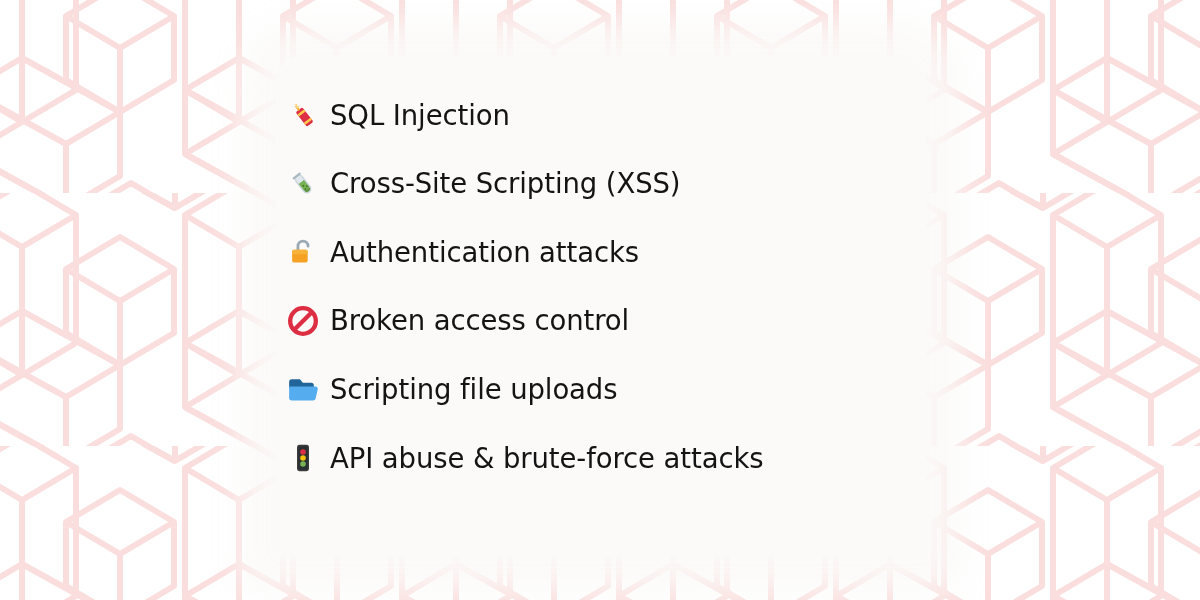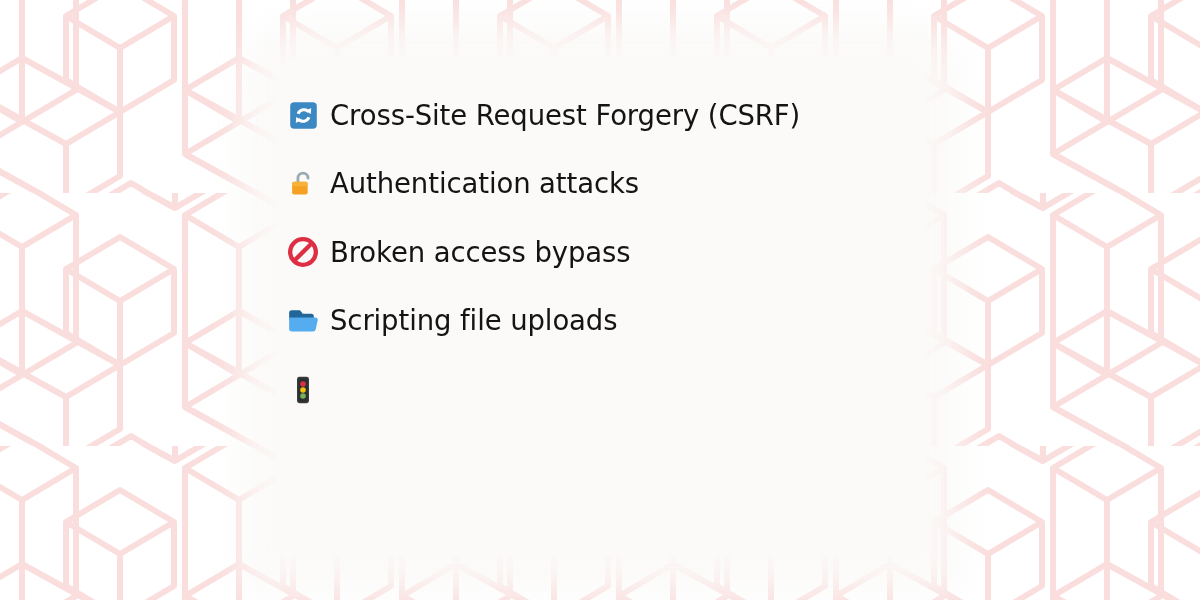--- a/index.html
+++ b/index.html
@@ -124,54 +124,73 @@
       </pattern>
     </defs>
     <rect x="0" y="0" width="1200" height="600" fill="#ffffff"></rect>
     <rect x="0" y="0" width="1200" height="600" fill="url(#laravel-tile)"></rect>
   </svg>
 
   <div id="content-card"></div>
 
   <div id="vuln-list">
 
-
-
-    <div class="vuln-item">
-      <span class="vuln-icon">
-        <svg width="29" height="29" viewBox="0 0 36 36" xmlns="http://www.w3.org/2000/svg">
-          <rect x="1.5" y="1.5" width="33" height="33" rx="5" fill="#3b88c3"></rect>
-          <path d="M25.8 12.2 a9.6 9.6 0 0 0 -16.3 3.1 l3.6 1.2 a5.8 5.8 0 0 1 9.6 -2.0 z" fill="#ffffff"></path>
-          <path d="M27.6 8.6 l-0.6 7.4 -6.6 -3.6 z" fill="#ffffff"></path>
-          <path d="M10.2 23.8 a9.6 9.6 0 0 0 16.3 -3.1 l-3.6 -1.2 a5.8 5.8 0 0 1 -9.6 2.0 z" fill="#ffffff"></path>
-          <path d="M8.4 27.4 l0.6 -7.4 6.6 3.6 z" fill="#ffffff"></path>
-        </svg>
-      </span>
-      <span class="vuln-label">Cross-Site Request Forgery (CSRF)</span>
-    </div>
+    <div class="vuln-item">
+      <span class="vuln-icon">
+        <svg width="30" height="30" viewBox="0 0 36 36" xmlns="http://www.w3.org/2000/svg">
+          <g transform="rotate(-38 18 18)">
+            <rect x="13" y="10" width="10" height="22" rx="2" fill="#dd2e44"></rect>
+            <rect x="13" y="13.5" width="10" height="3" fill="#ffcc4d"></rect>
+            <rect x="13" y="26" width="10" height="3" fill="#ffcc4d"></rect>
+            <rect x="16.6" y="4" width="2.6" height="7" fill="#ffac33"></rect>
+            <path d="M17.9 1.5 l2.6 1.8 -1.4 2.4 2.6 1.1 -2.8 1.5 -2.2-1.9 1.6-2.1z" fill="#fdd888"></path>
+          </g>
+        </svg>
+      </span>
+      <span class="vuln-label">SQL Injection</span>
+    </div>
+
+    <div class="vuln-item">
+      <span class="vuln-icon">
+        <svg width="30" height="30" viewBox="0 0 36 36" xmlns="http://www.w3.org/2000/svg">
+          <g transform="rotate(-38 18 18)">
+            <rect x="12.5" y="5" width="11" height="26" rx="5.5" fill="#ccd6dd"></rect>
+            <rect x="14.3" y="7" width="7.4" height="22.2" rx="3.7" fill="#e1e8ed"></rect>
+            <path d="M14.3 15 h7.4 v10.5 a3.7 3.7 0 0 1 -7.4 0 z" fill="#5c913b"></path>
+            <path d="M14.3 15 h7.4 v8 a3.7 3.7 0 0 1 -7.4 0 z" fill="#77b255"></path>
+            <circle cx="17" cy="20" r="1.1" fill="#3e721d"></circle>
+            <circle cx="20" cy="23" r="1.1" fill="#3e721d"></circle>
+            <circle cx="16.6" cy="24.5" r="1.1" fill="#3e721d"></circle>
+            <rect x="12.1" y="4.4" width="11.8" height="2.6" rx="1.3" fill="#aab8c2"></rect>
+          </g>
+        </svg>
+      </span>
+      <span class="vuln-label">Cross-Site Scripting (XSS)</span>
+    </div>
+
 
     <div class="vuln-item">
       <span class="vuln-icon">
         <svg width="28" height="30" viewBox="0 0 36 36" xmlns="http://www.w3.org/2000/svg">
           <path d="M11.5 15 V10.5 a6.5 6.5 0 0 1 13 0" fill="none" stroke="#99aab5" stroke-width="3.6" stroke-linecap="round"></path>
           <rect x="4" y="15" width="20" height="16.5" rx="2.6" fill="#f4a124"></rect>
           <rect x="4" y="15" width="20" height="6" rx="2.6" fill="#f7b239"></rect>
         </svg>
       </span>
       <span class="vuln-label">Authentication attacks</span>
     </div>
 
     <div class="vuln-item">
       <span class="vuln-icon">
         <svg width="30" height="30" viewBox="0 0 36 36" xmlns="http://www.w3.org/2000/svg">
           <circle cx="18" cy="18" r="15.4" fill="none" stroke="#dd2e44" stroke-width="5.2"></circle>
           <rect x="15.4" y="1.4" width="5.2" height="33.2" rx="0" transform="rotate(45 18 18)" fill="#dd2e44"></rect>
         </svg>
       </span>
-      <span class="vuln-label">Broken access bypass</span>
+      <span class="vuln-label">Broken access control</span>
     </div>
 
     <div class="vuln-item">
       <span class="vuln-icon">
         <svg width="32" height="26" viewBox="0 0 36 30" xmlns="http://www.w3.org/2000/svg">
           <path d="M2 5.5 a3 3 0 0 1 3 -3 h9.5 l3.3 4 h9.7 a3 3 0 0 1 3 3 v4 H2 z" fill="#269"></path>
           <path d="M2 11 h30.5 a2.6 2.6 0 0 1 2.5 3.2 l-2.4 10.6 a3 3 0 0 1 -2.9 2.2 H5 a3 3 0 0 1 -3 -3 z" fill="#55acee"></path>
         </svg>
       </span>
       <span class="vuln-label">Scripting file uploads</span>
@@ -180,16 +199,17 @@
     <div class="vuln-item">
       <span class="vuln-icon">
         <svg width="16" height="30" viewBox="0 0 20 36" xmlns="http://www.w3.org/2000/svg">
           <rect x="2.5" y="1.5" width="15" height="33" rx="3" fill="#3b3b3b"></rect>
           <rect x="4.3" y="3.4" width="11.4" height="29.2" rx="2" fill="#292f33"></rect>
           <circle cx="10" cy="10.5" r="3.5" fill="#dd2e44"></circle>
           <circle cx="10" cy="18" r="3.5" fill="#f4c20d"></circle>
           <circle cx="10" cy="25.5" r="3.5" fill="#77b255"></circle>
         </svg>
       </span>
+      <span class="vuln-label">API abuse &amp; brute-force attacks</span>
     </div>
 
   </div>
 </div>
 
 </body></html>

